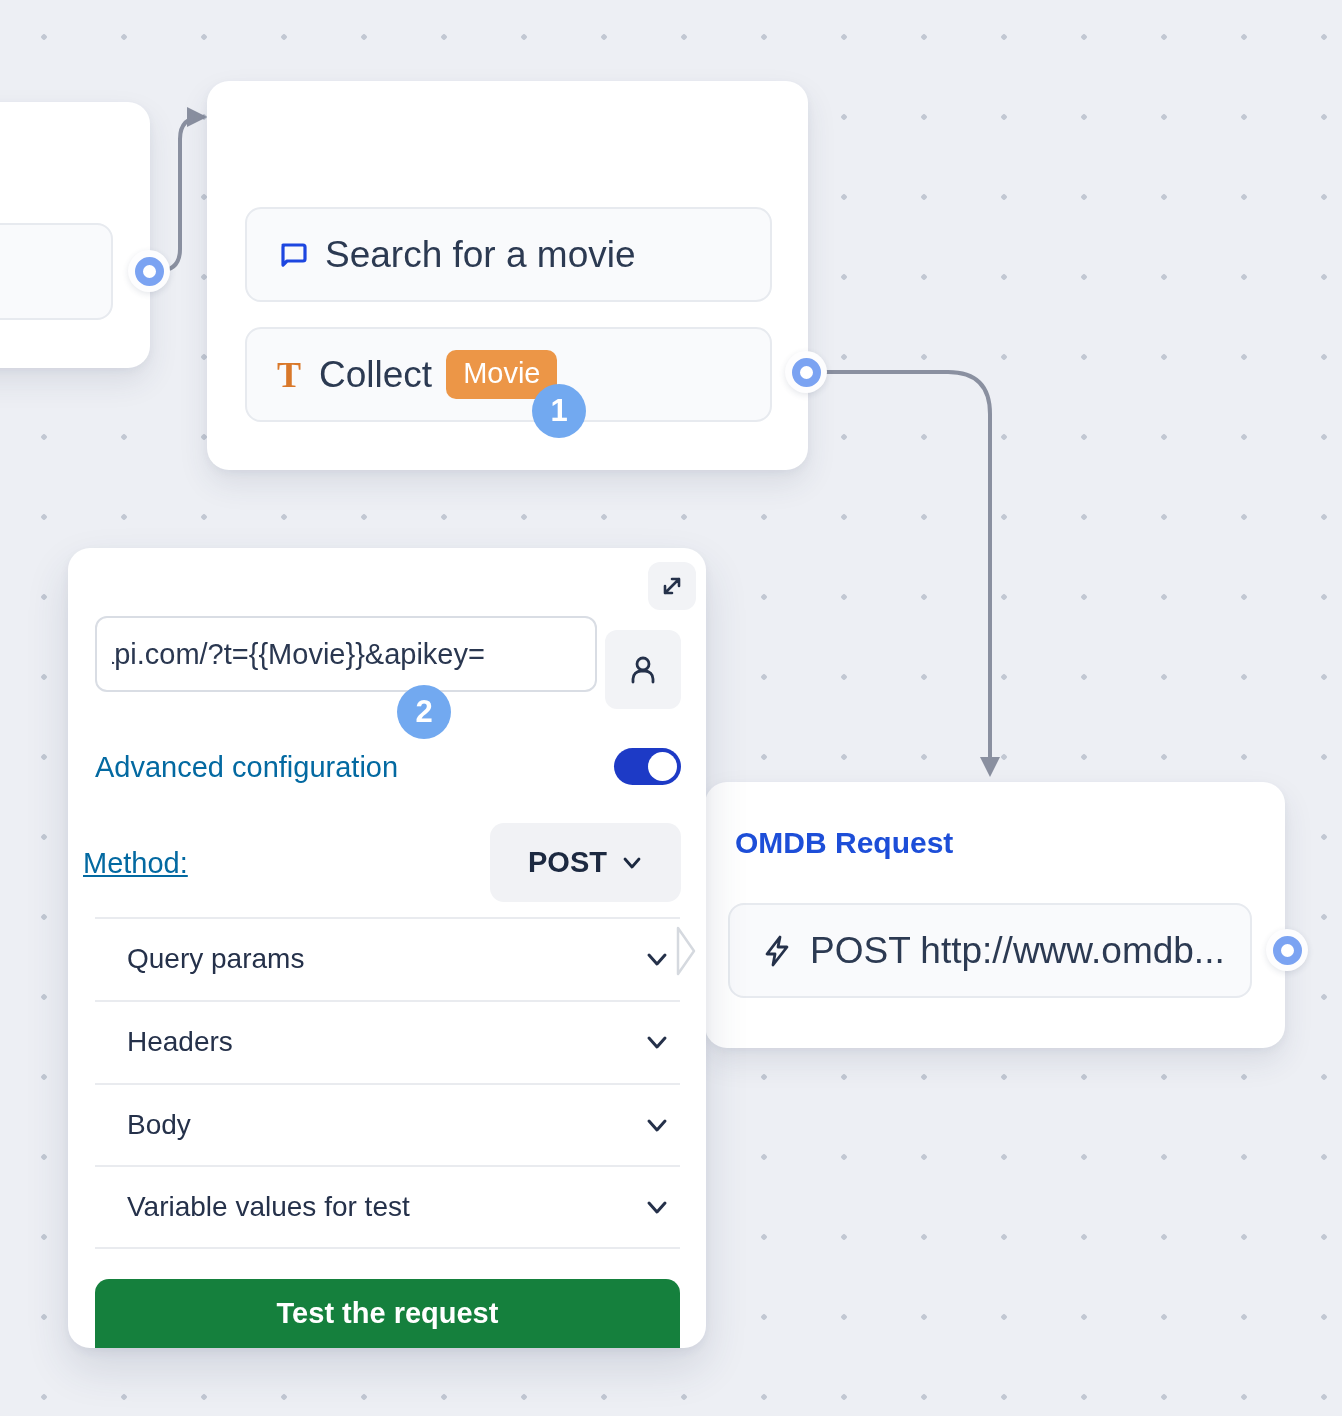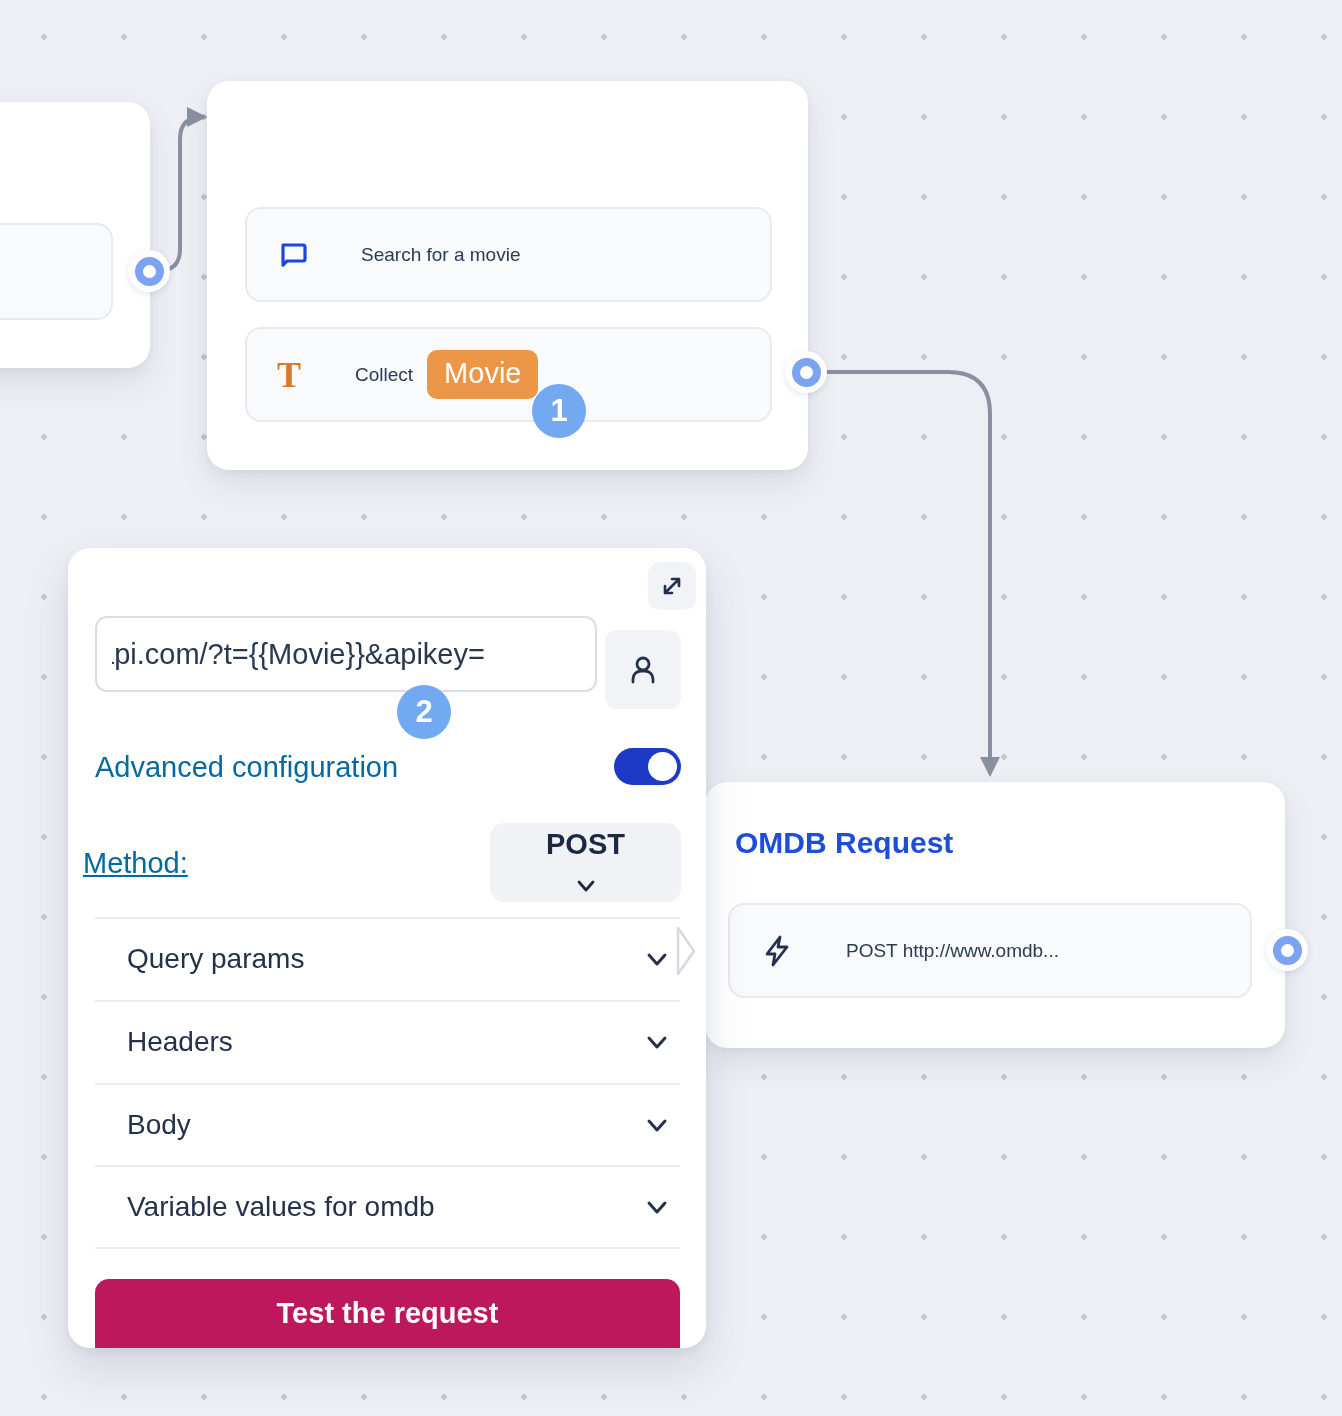--- a/index.html
+++ b/index.html
@@ -30,21 +30,21 @@
   .node-row{
     position:absolute;
     background:#f9fafc;
     border:2px solid #e7eaef;
     border-radius:16px;
     display:flex;align-items:center;
     box-sizing:border-box;
     white-space:nowrap;
   }
   .node-row .row-label{
-    font-size:19px;color:#2c3a52;margin-left:36px;
+    font-size:37px;color:#2c3a52;
   }
   .port{
     position:absolute;z-index:9;
     width:42px;height:42px;border-radius:50%;
     background:#fdfdfe;
     box-shadow:0 2px 6px rgba(45,58,90,.12);
     display:flex;align-items:center;justify-content:center;
   }
   .port .ring{
     width:13px;height:13px;border-radius:50%;
@@ -94,35 +94,35 @@
     background:#1d3ac6;
   }
   .toggle .knob{
     position:absolute;top:4px;right:4px;
     width:29px;height:29px;border-radius:50%;
     background:#fff;
   }
   .select-btn{
     position:absolute;left:422px;top:275px;width:191px;height:79px;
     background:#f1f2f5;border-radius:14px;
-    display:flex;align-items:center;justify-content:center;gap:14px;flex-direction:column;
+    display:flex;align-items:center;justify-content:center;gap:14px;
   }
   .select-btn .select-value{font-size:29px;font-weight:700;color:#1c2940;}
   .divider{
     position:absolute;left:27px;width:585px;height:2px;background:#e9ebef;
   }
   .section-row{
     position:absolute;left:27px;width:585px;height:80px;
     display:flex;align-items:center;justify-content:space-between;
     padding:0 10px 0 32px;box-sizing:border-box;text-align:center;
   }
   .section-row .section-label{font-size:28px;color:#25314a;}
   #test-button{
     position:absolute;left:27px;bottom:0;width:585px;height:69px;
-    background:#be185d;border:none;border-radius:14px 14px 0 0;
+    background:#15803d;border:none;border-radius:14px 14px 0 0;
     color:#fff;font-size:29px;font-weight:700;
     font-family:"Liberation Sans", sans-serif;
     display:flex;align-items:center;justify-content:center;
     cursor:pointer;
   }
   svg{display:block;}
   .abs{position:absolute;}
 </style>
 </head>
 <body>
@@ -236,21 +236,21 @@
 
     <div class="section-row" style="top:537px;">
       <span class="section-label">Body</span>
       <svg width="26" height="26" viewBox="0 0 26 26">
         <polyline points="5,9 13,18 21,9" fill="none" stroke="#25314a" stroke-width="3" stroke-linecap="round" stroke-linejoin="round"></polyline>
       </svg>
     </div>
     <div class="divider" style="top:617px;"></div>
 
     <div class="section-row" style="top:619px;">
-      <span class="section-label">Variable values for omdb</span>
+      <span class="section-label">Variable values for test</span>
       <svg width="26" height="26" viewBox="0 0 26 26">
         <polyline points="5,9 13,18 21,9" fill="none" stroke="#25314a" stroke-width="3" stroke-linecap="round" stroke-linejoin="round"></polyline>
       </svg>
     </div>
     <div class="divider" style="top:699px;"></div>
 
     <button id="test-button">Test the request</button>
   </div>
 
   <div class="step-badge" style="left:397px;top:685px;z-index:10;">2</div>

